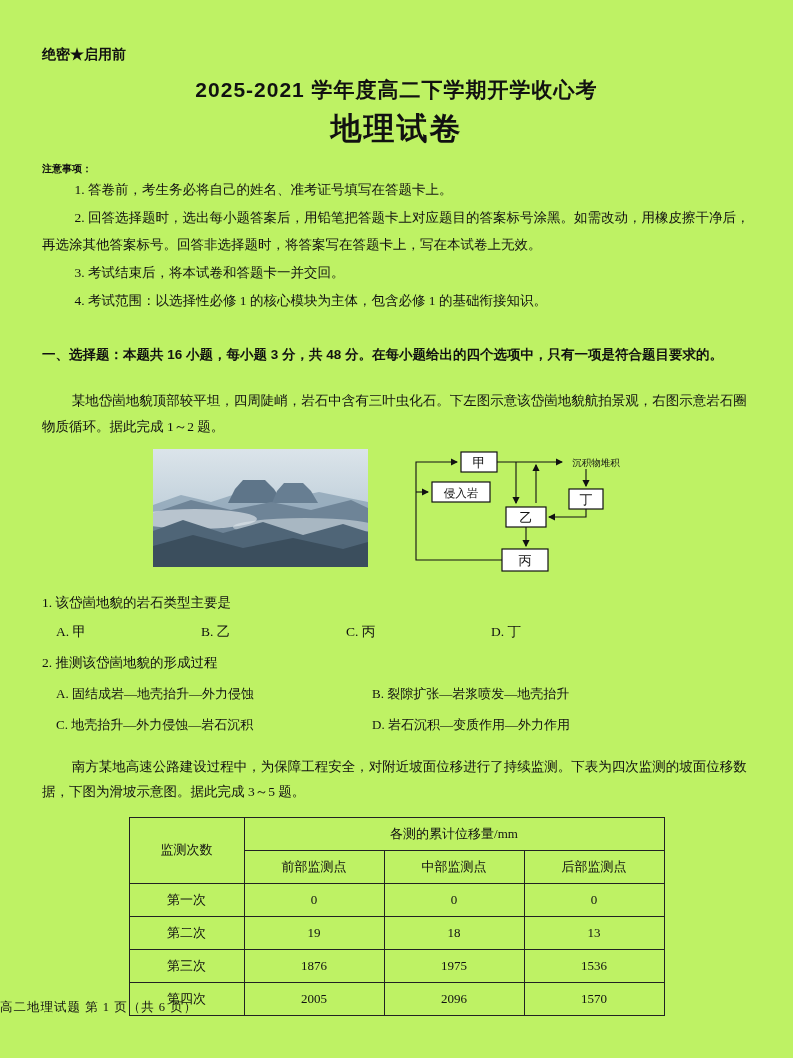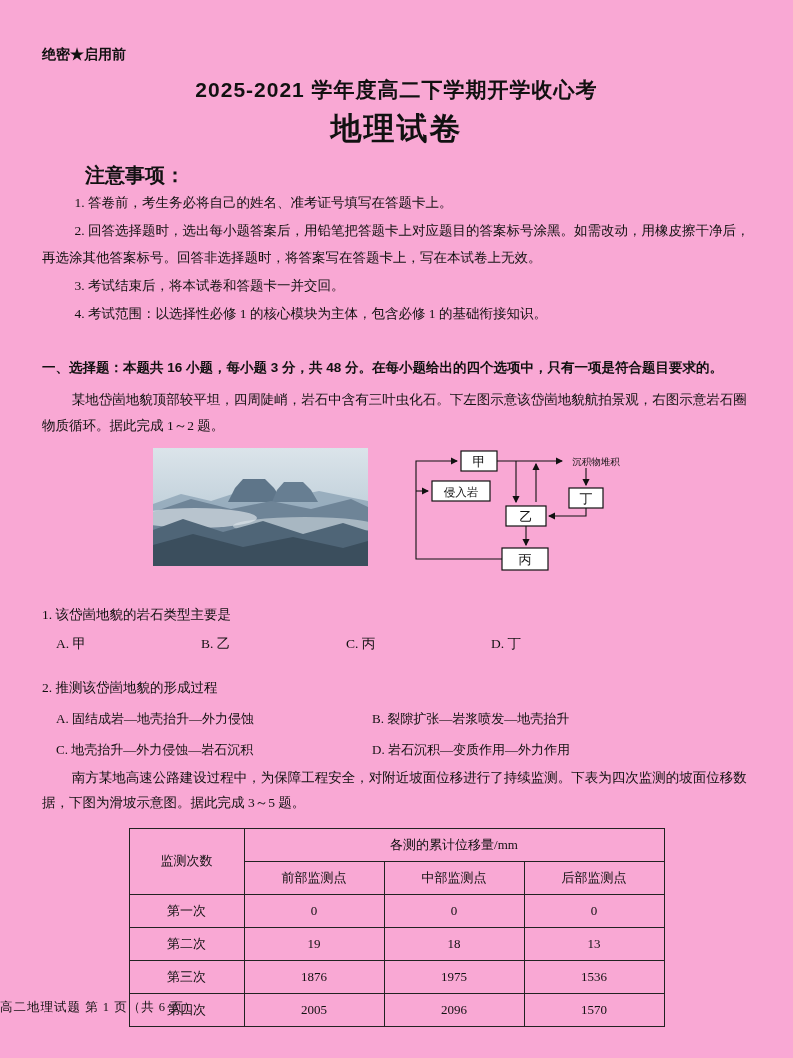--- a/index.html
+++ b/index.html
@@ -1,32 +1,32 @@
 <!DOCTYPE html>
 <html><head>
 <meta charset="utf-8">
 <style>
   * { margin:0; padding:0; box-sizing:border-box; }
   html,body { background:#9a9a9a; }
   body { font-family:"Liberation Serif", serif; }
   .page {
     position:relative; width:793px; height:1058px; margin:0 auto;
-    background:#f9a8d4; color:#111; padding:46px 42px 0 42px; overflow:hidden;
+    background:#bef264; color:#111; padding:46px 42px 0 42px; overflow:hidden;
   }
   .security { font-family:"Liberation Sans",sans-serif; font-weight:bold; font-size:14px; }
   .subtitle { text-align:center; font-family:"Liberation Sans",sans-serif; font-weight:bold; font-size:21px; margin-top:12px; letter-spacing:1px; }
   .title { text-align:center; font-family:"Liberation Sans",sans-serif; font-weight:bold; font-size:31px; margin-top:4px; letter-spacing:2px; }
-  .notice-heading { font-family:Liberation Mono, monospace; font-weight:bold; font-size:20px; margin-top:12px;margin-left:43px; }
+  .notice-heading { font-family:Liberation Mono, monospace; font-weight:bold; font-size:10px; margin-top:12px; }
   .instr p { font-size:13.5px; line-height:2.05; text-indent:2.4em; }
   .section-heading { font-family:"Liberation Sans",sans-serif; font-weight:bold; font-size:13.5px; line-height:1.9; margin-top:28px; }
-  .para { font-size:13.5px; line-height:1.9; text-indent:2.2em; margin-top:6px; }
+  .para { font-size:13.5px; line-height:1.9; text-indent:2.2em; margin-top:20px; }
   .figures { display:flex; justify-content:center; align-items:flex-start; gap:38px; margin-top:10px; }
   svg.photo { width:215px; height:118px; display:block; border:0; }
   svg.diagram { width:235px; height:132px; display:block; }
-  .q-stem { font-size:13.5px; line-height:1.9; margin-top:22px; }
+  .q-stem { font-size:13.5px; line-height:1.9; margin-top:9px; }
   .options-row { display:flex; font-size:13.5px; margin-top:7px; padding-left:14px; }
   .options-row span { width:145px; }
   .options-grid { display:grid; grid-template-columns:316px auto; row-gap:13px; font-size:13px; margin-top:9px; padding-left:14px; }
   .table-wrap { display:flex; justify-content:center; margin-top:12px; }
   table.disp { border-collapse:collapse; font-size:13px; text-align:center; table-layout:fixed; }
   table.disp td { border:1px solid #222; padding:6px 15px; height:33px; vertical-align:middle; }
   .footer { position:absolute; left:0; bottom:42px; width:100%; text-align:left; font-size:12.5px; letter-spacing:1px; }
   
   .ln { stroke:#111; stroke-width:1.1; fill:none; }
   .bx { fill:#ffffff; stroke:#111; stroke-width:1.2; }

